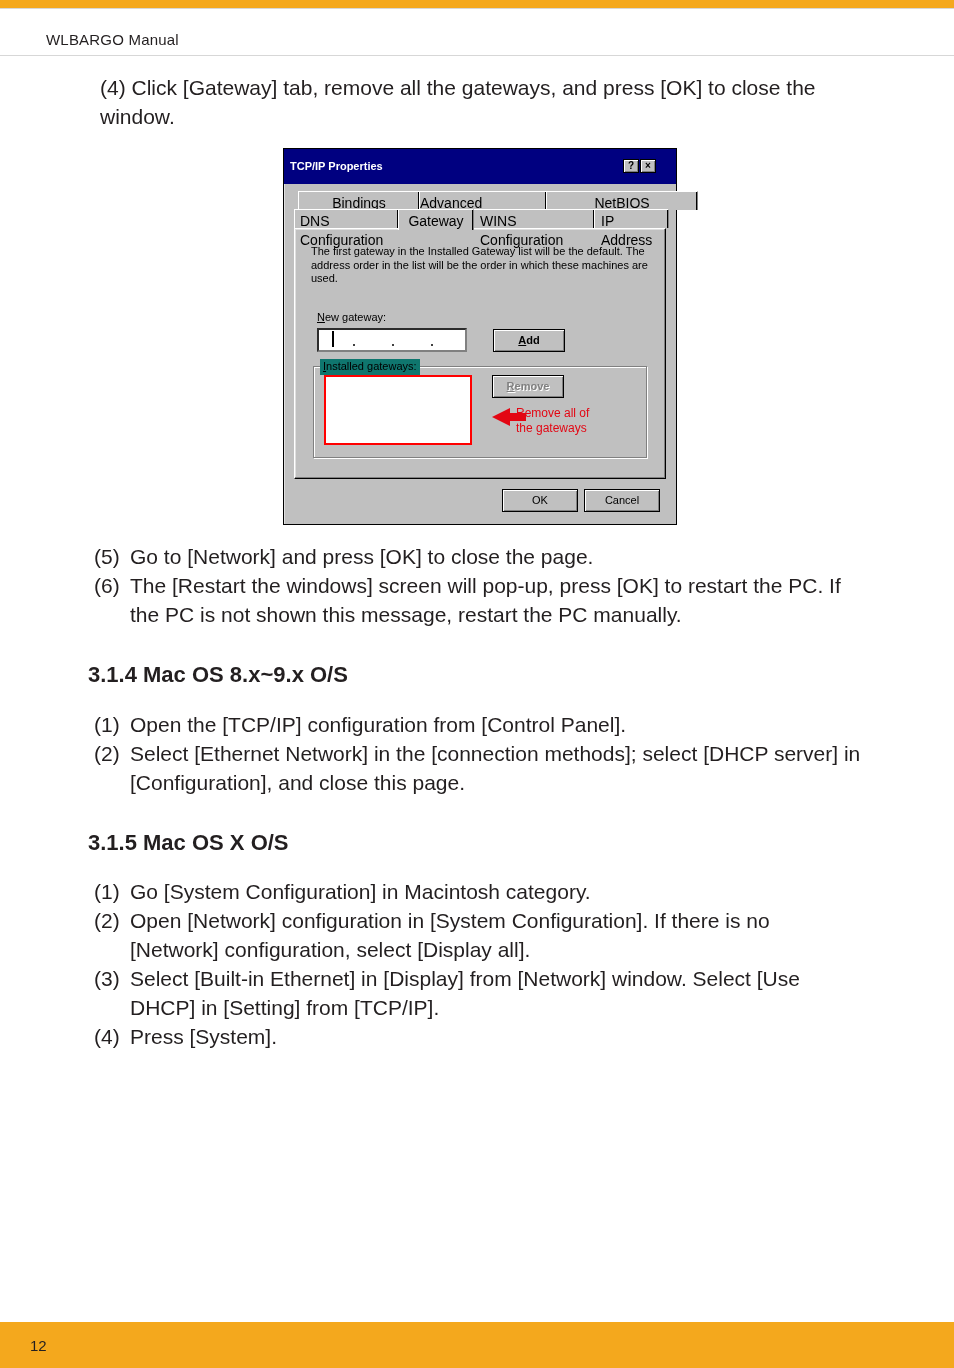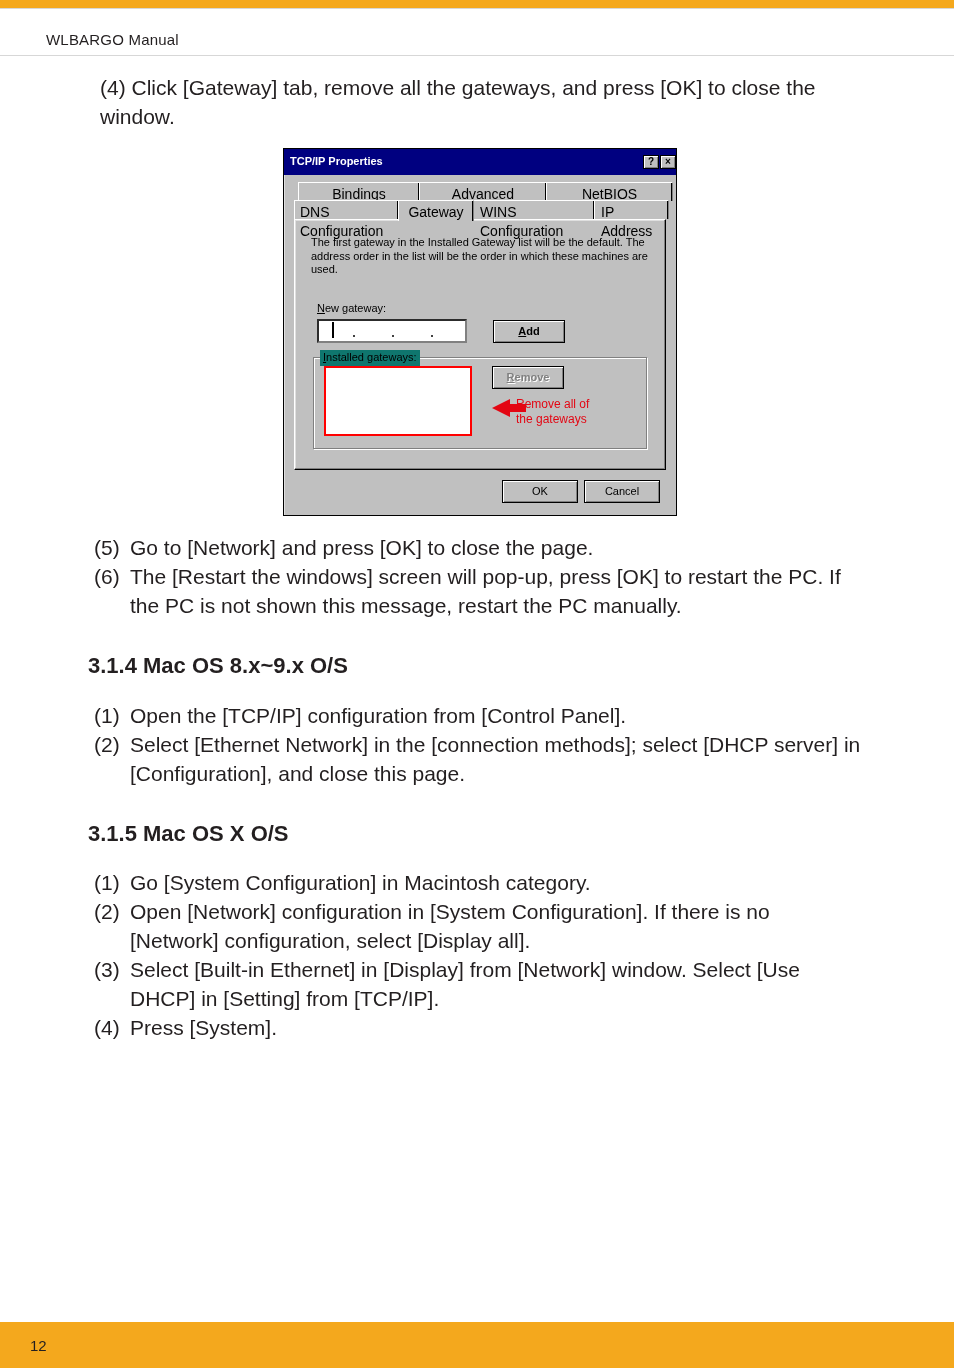--- a/index.html
+++ b/index.html
@@ -41,24 +41,24 @@
     border: 1px solid #000;
     box-shadow: inset 1px 1px 0 #dfdfdf;
     font-family: Tahoma, "MS Sans Serif", Arial, sans-serif;
     font-size: 11px;
     color: #000;
   }
   .dlg-titlebar {
     background: #000080;
     color: #fff;
     font-weight: bold;
-    height: 26px;
+    height: 35px;
     display: flex;
     align-items: center;
-    padding: 0 0 0 6px;
+    padding: 0 20px 0 6px;
     font-size: 11px;
     justify-content: space-between;
   }
   .tb-btns { display: flex; gap: 1px; }
   .tb-btn {
     width: 16px; height: 14px;
     background: #c0c0c0;
     border: 1px solid #000;
     box-shadow: inset 1px 1px 0 #fff, inset -1px -1px 0 #808080;
     font-family: "Arial", sans-serif;
@@ -94,22 +94,22 @@
     padding: 2px 10px 0 10px;
     font-size: 14px;
     margin-right: -1px;
   }
   .tab.front-active {
     font-weight: normal;
     position: relative;
     z-index: 2;
     height: 21px;
   }
-  .tab.netb { width: 127px; text-align: center; padding-left:0;padding-right:0;}
-  .tab.adv  { width: 128px; text-align: center; padding-left:0;padding-right:0;}
+  .tab.netb { width: 152px; text-align: center; padding-left:0;padding-right:0;}
+  .tab.adv  { width: 128px; padding-left:0;padding-right:0;}
   .tab.bind { width: 122px; text-align: center; padding-left:0;padding-right:0;}
   .tab.dns  { width: 105px; padding-left:5px;}
   .tab.gw   { width: 76px; text-align: center; padding-left:0;padding-right:0;}
   .tab.wins { width: 122px; padding-left:6px;}
   .tab.ip   { width: 75px; padding-left:6px;}
   .tabpage {
     border: 1px solid #fff;
     border-right-color: #000;
     border-bottom-color: #000;
     box-shadow: inset -1px -1px 0 #808080, inset 1px 1px 0 #dfdfdf;

